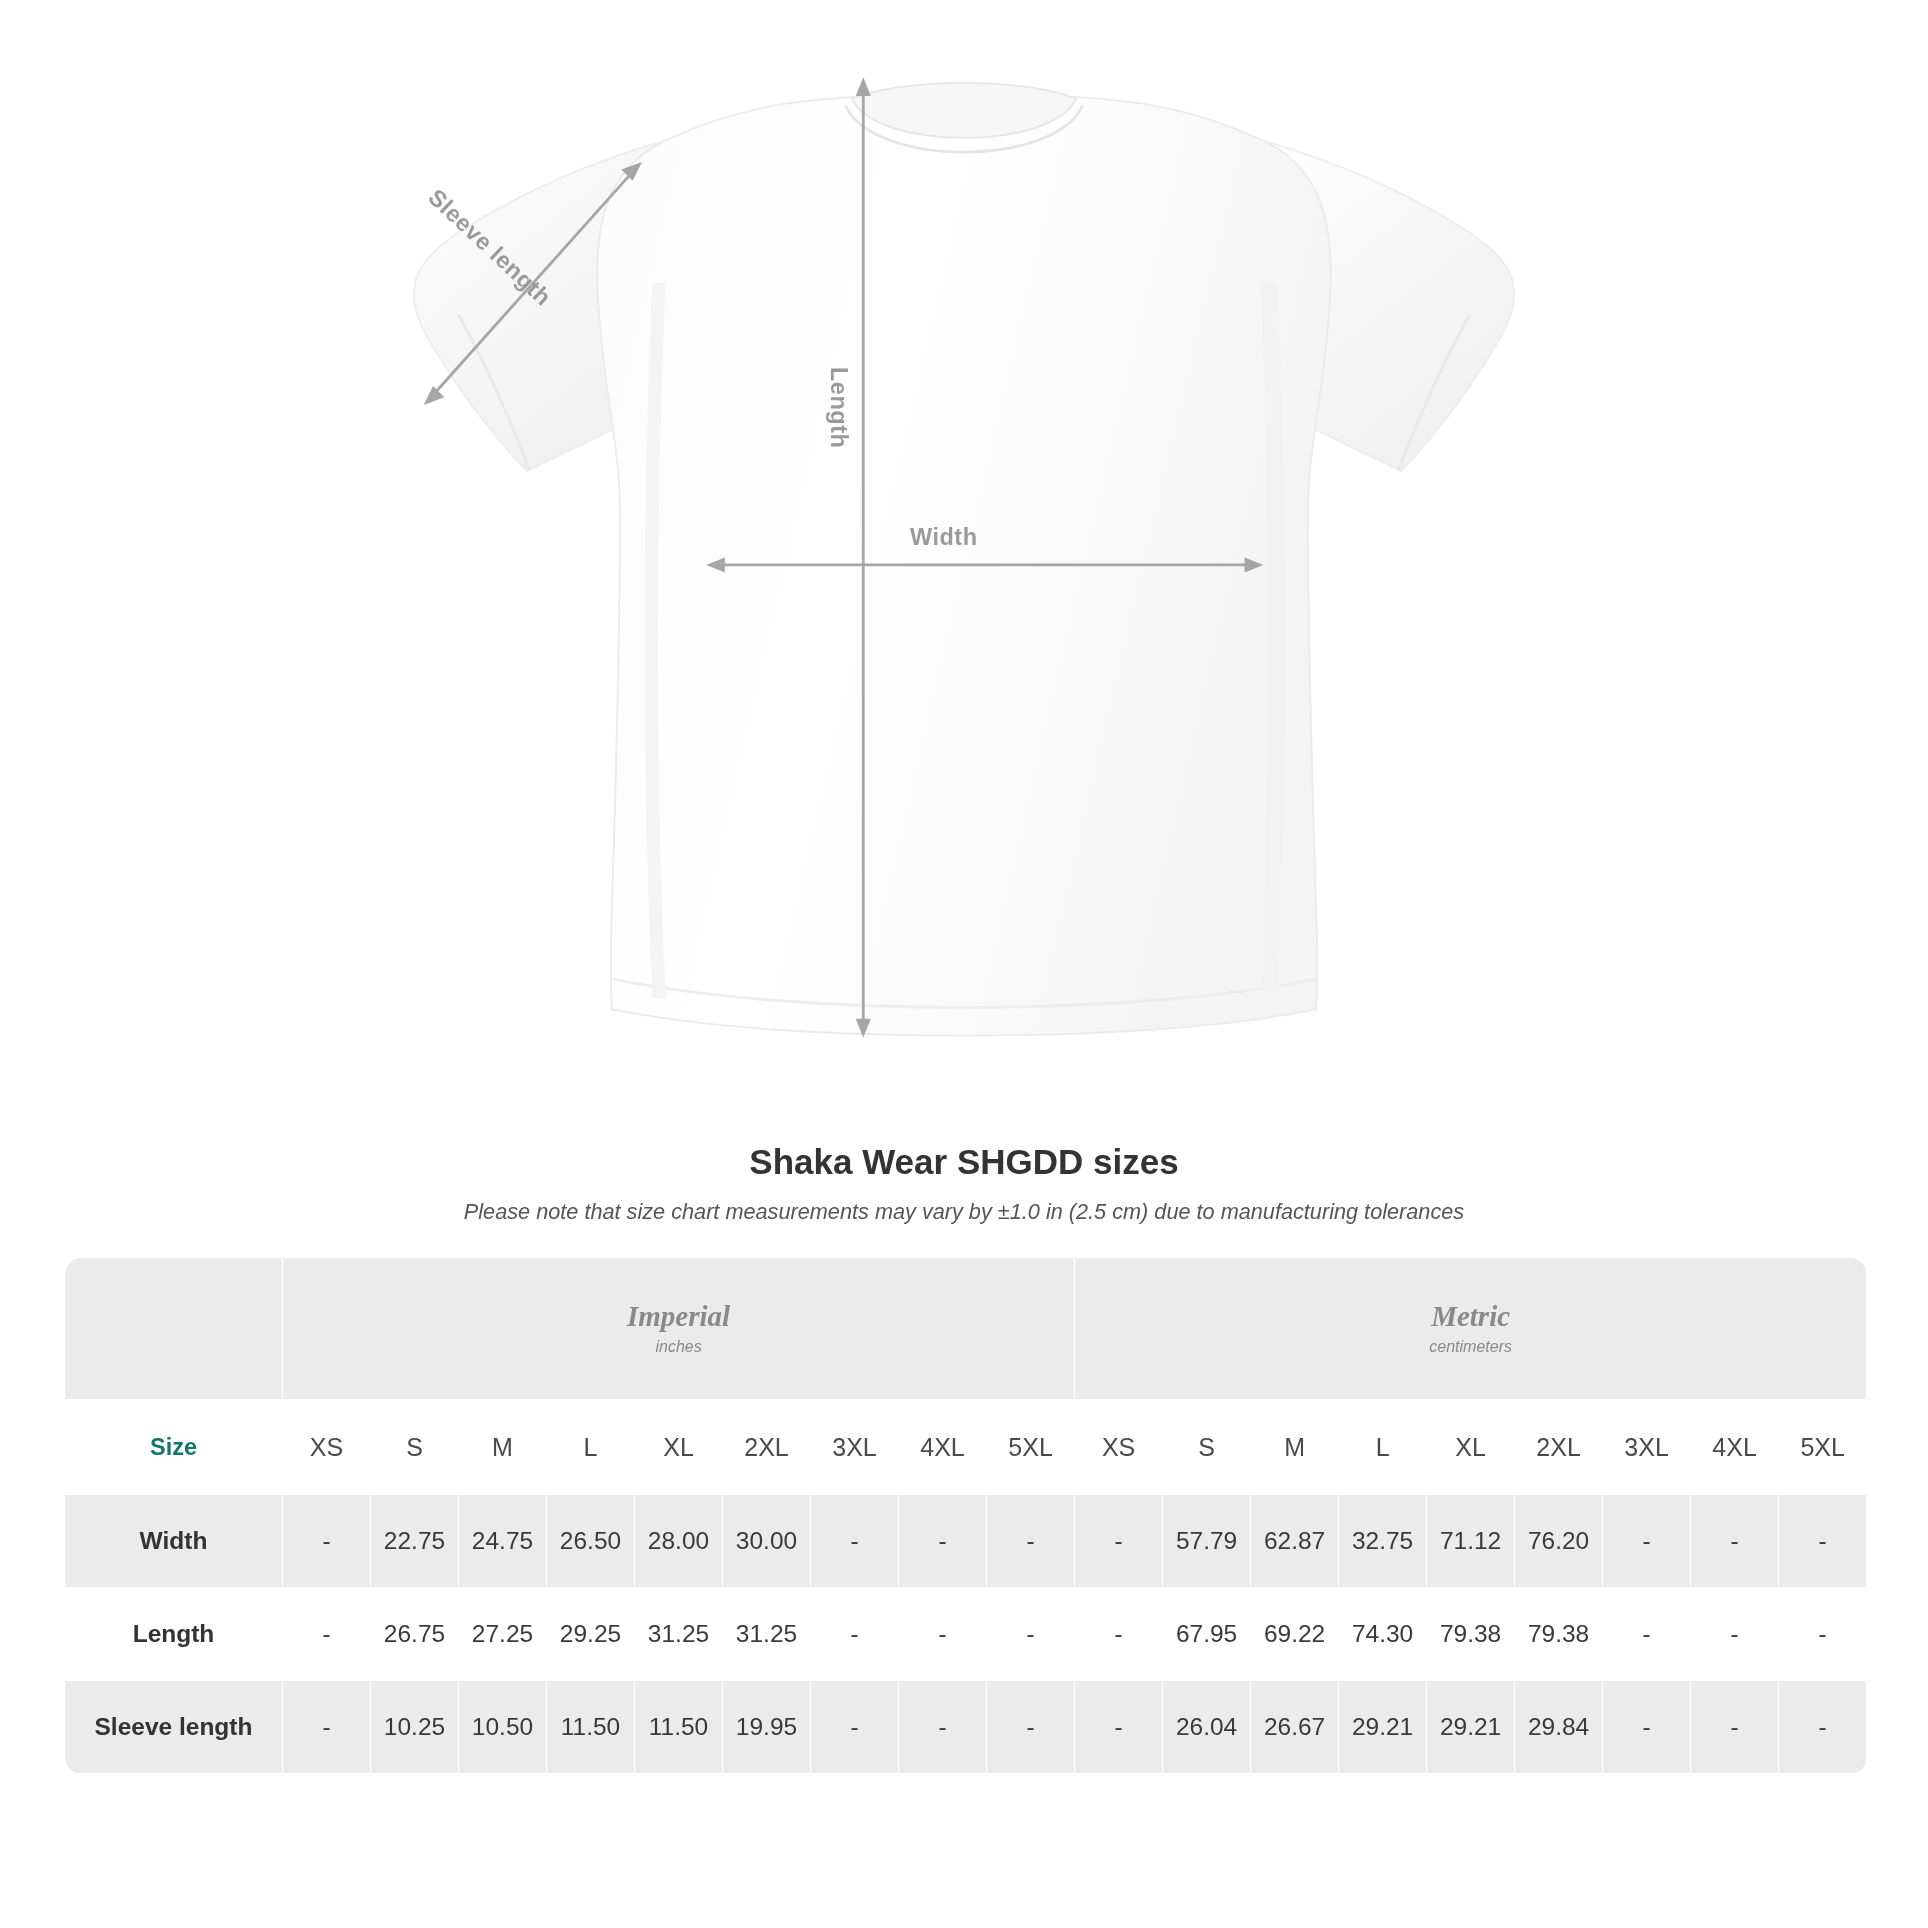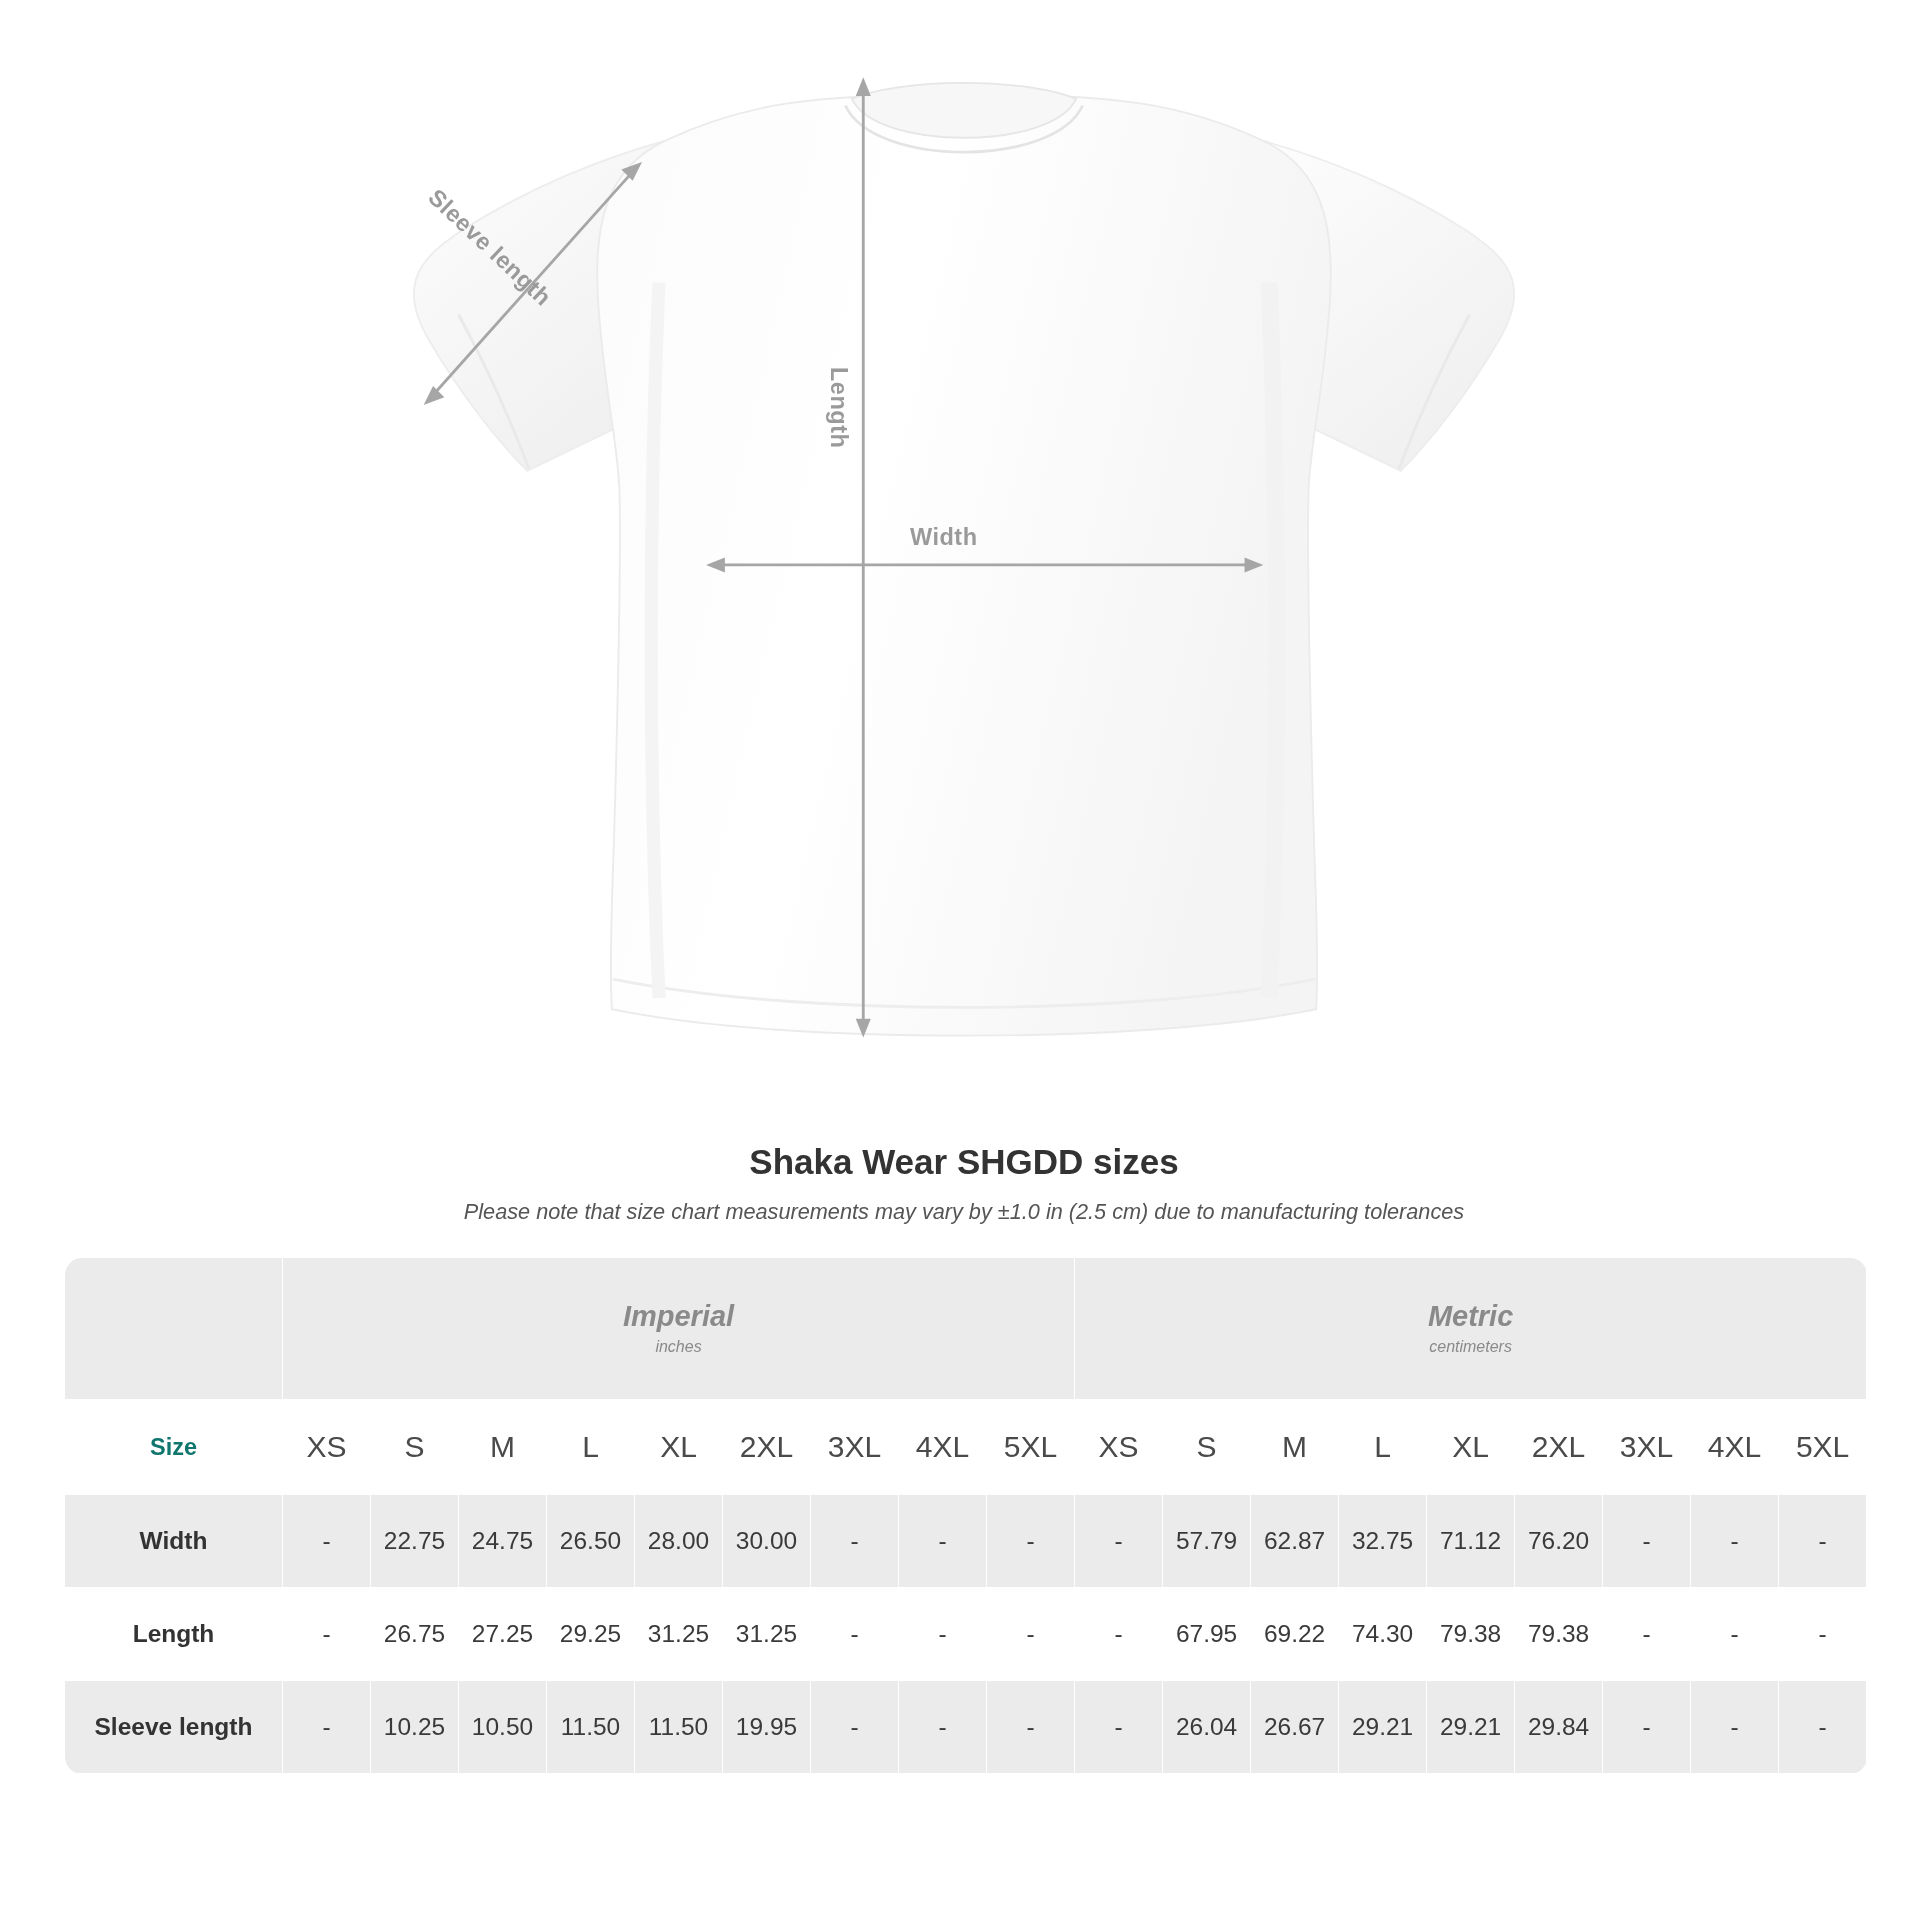--- a/index.html
+++ b/index.html
@@ -90,20 +90,21 @@
     background: #ebebeb;
     height: 139px;
     vertical-align: middle;
   }
   .unit-cell .unit-name {
     font-size: 29px;
     font-weight: bold;
     font-style: italic;
     color: #8a8a8a;
     line-height: 1.25;
+    font-family: Liberation Serif, serif;
   }
   .unit-cell .unit-sub {
     font-size: 16px;
     font-style: italic;
     color: #8a8a8a;
     line-height: 1.6;
   }
   .corner-cell {
     background: #ebebeb;
   }
@@ -111,21 +112,21 @@
     border-top-left-radius: 17px;
   }
   .corner-tr {
     border-top-right-radius: 17px;
   }
 
   
   tr.size-row td {
     background: #ffffff;
     height: 92px;
-    font-size: 30px;
+    font-size: 25px;
     color: #4a4a4a;
     font-weight: bold;
   }
   tr.size-row td.rowlabel {
     font-size: 23.5px;
     font-weight: bold;
     color: #0f766e;
   }
   tr.size-row td.sizecode {
     font-weight: normal;

